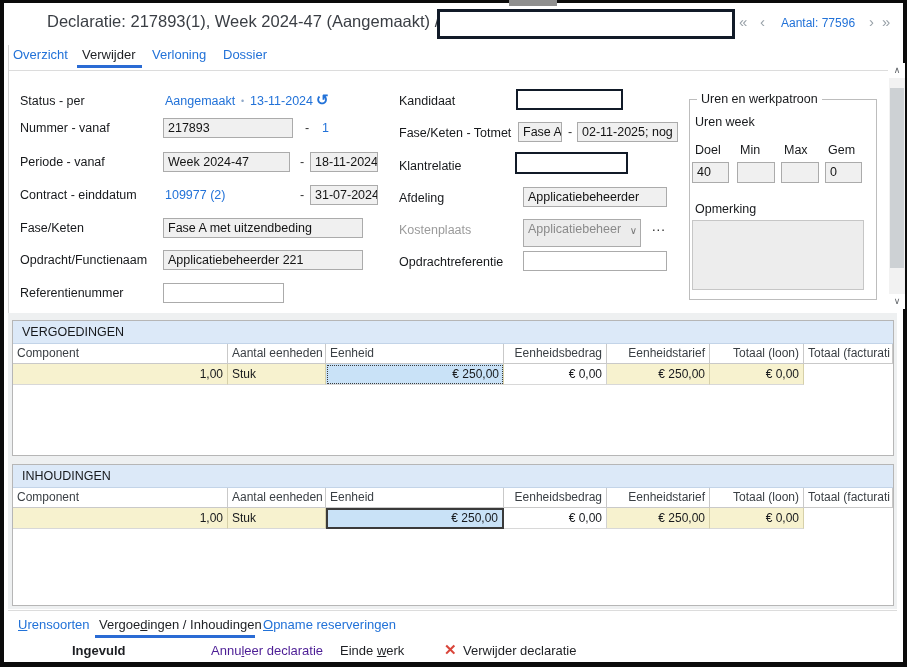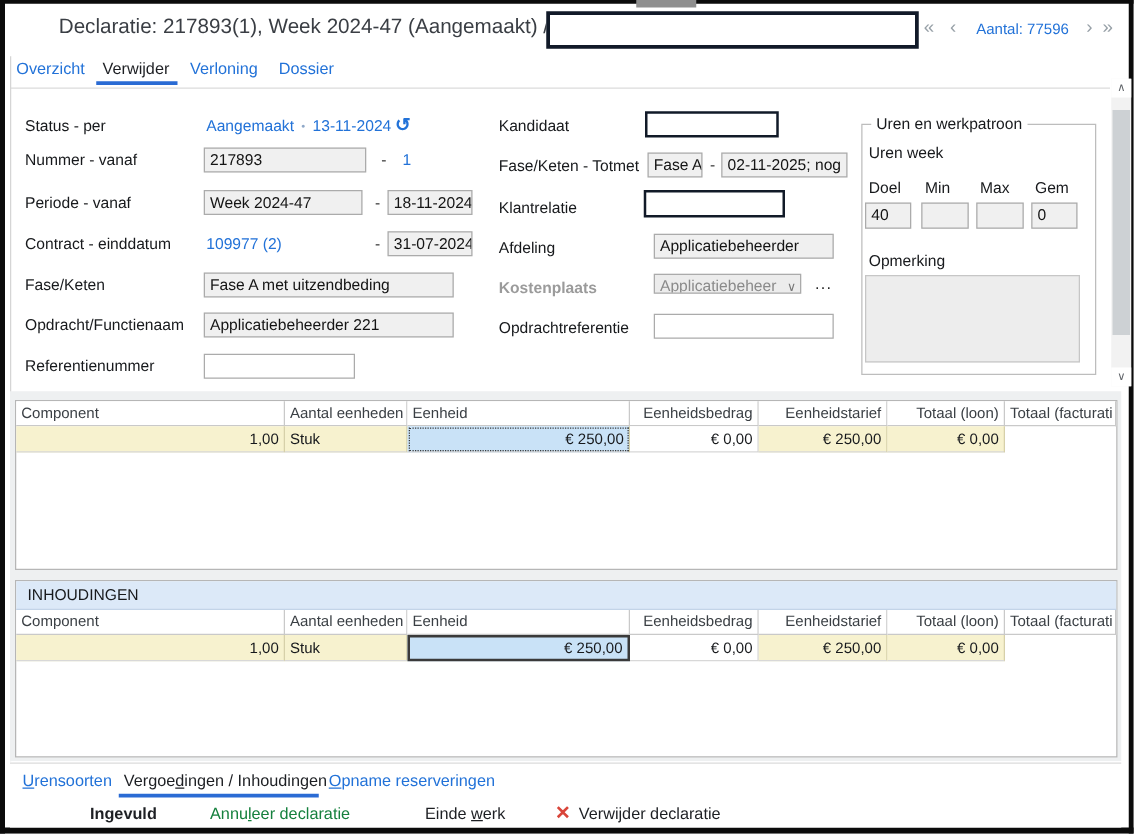--- a/index.html
+++ b/index.html
@@ -14,29 +14,29 @@
   .navchev{position:absolute;top:13px;font-size:15px;color:#98a1a8;cursor:default;}
   .counter{position:absolute;top:16px;font-size:12px;color:#2272d8;}
   
   .tab{position:absolute;top:47px;font-size:13px;color:#2272d8;white-space:nowrap;}
   .tab.active{color:#1d1f23;}
   .tab-underline{position:absolute;left:77px;top:65px;width:65px;height:3px;background:#2a6bd4;}
   .hline{position:absolute;height:1px;background:#dcdcdc;}
   .vline{position:absolute;width:1px;background:#d5d5d5;}
   
   .lbl{position:absolute;font-size:12.5px;color:#17191c;white-space:nowrap;}
-  .lbl.gray{color:#9b9b9b;font-weight:bold;}
+  .lbl.gray{color:#9b9b9b;}
   .fld{position:absolute;height:20px;box-sizing:border-box;border:1px solid #ababab;background:#f0f0f0;
        font-size:12.5px;color:#141414;line-height:18px;padding:0 4px;white-space:nowrap;overflow:hidden;}
   .fld.white{background:#fff;}
   .link{color:#2272d8;text-decoration:none;cursor:pointer;}
   .sep{position:absolute;font-size:12.5px;color:#333;}
   .bullet{position:absolute;font-size:9px;color:#8fa8c8;}
   .hist{position:absolute;font-size:15px;color:#2272d8;font-weight:bold;}
-  .dd{position:absolute;height:16px;box-sizing:border-box;border:1px solid #ababab;background:#ececec;
+  .dd{position:absolute;height:28px;box-sizing:border-box;border:1px solid #ababab;background:#ececec;
       font-size:12.5px;color:#8a8a8a;line-height:18px;padding:0 16px 0 4px;white-space:nowrap;overflow:hidden;}
   .dd .chev{position:absolute;right:3px;top:2px;font-size:10px;color:#777;}
   .more{position:absolute;font-size:13px;color:#222;letter-spacing:1px;}
   
   .fieldset{position:absolute;left:689px;top:99px;width:186px;height:199px;border:1px solid #bdbdbd;}
   .legend{position:absolute;left:697px;top:92px;background:#fff;padding:0 4px;font-size:12.5px;color:#17191c;}
   .ta{position:absolute;left:692px;top:220px;width:172px;height:70px;background:#ededed;
       border:1px solid #c6c6c6;box-sizing:border-box;}
   
   .vscroll{position:absolute;left:889px;top:63px;width:16px;height:246px;background:#f2f2f2;}
@@ -59,21 +59,21 @@
   .td.num{text-align:right;}
   .td.white{background:#fff;border-right-color:#d2d2d2;}
   .td.sel1{background:#c9e2f7;outline:1px dotted #3c3c3c;outline-offset:-2px;}
   .td.sel2{background:#c9e2f7;border:2px solid #3a3a3a;line-height:16px;}
   
   .btab{position:absolute;top:617px;font-size:13px;color:#2272d8;white-space:nowrap;}
   .btab.active{color:#1d1f23;}
   .btab-underline{position:absolute;left:95px;top:635px;width:160px;height:3px;background:#2a6bd4;}
   .btn{position:absolute;top:643px;font-size:13px;color:#1d1f23;white-space:nowrap;cursor:pointer;}
   .btn.bold{font-weight:bold;}
-  .btn.disabled{color:#15803d;cursor:default;}
+  .btn.disabled{color:#4c1d95;cursor:default;margin-left:43px;}
   .xicon{position:absolute;left:444px;top:641px;font-size:15px;font-weight:bold;color:#d9453a;}
   .accel{text-decoration:underline;}
 </style>
 </head>
 <body>
 
 <div class="frame" style="left:0;top:0;width:907px;height:3px;"></div>
 <div class="frame" style="left:0;top:0;width:4px;height:667px;"></div>
 <div class="frame" style="left:903px;top:0;width:4px;height:667px;"></div>
 <div class="frame" style="left:0;top:662px;width:907px;height:5px;"></div>
@@ -166,20 +166,21 @@
 <div class="vscroll">
   <div class="arrow" style="top:0;">∧</div>
   <div class="thumb"></div>
   <div class="arrow" style="bottom:0;">∨</div>
 </div>
 
 <div class="band"></div>
 <div class="bottomwhite"></div>
 
 <div class="tpanel" style="top:320px;height:136px;">
+  <div class="ttitle">VERGOEDINGEN</div>
   <div class="tgrid">
     <div class="th">Component</div>
     <div class="th">Aantal eenheden</div>
     <div class="th">Eenheid</div>
     <div class="th num">Eenheidsbedrag</div>
     <div class="th num">Eenheidstarief</div>
     <div class="th num">Totaal (loon)</div>
     <div class="th">Totaal (facturati</div>
   </div>
   <div class="tgrid">

